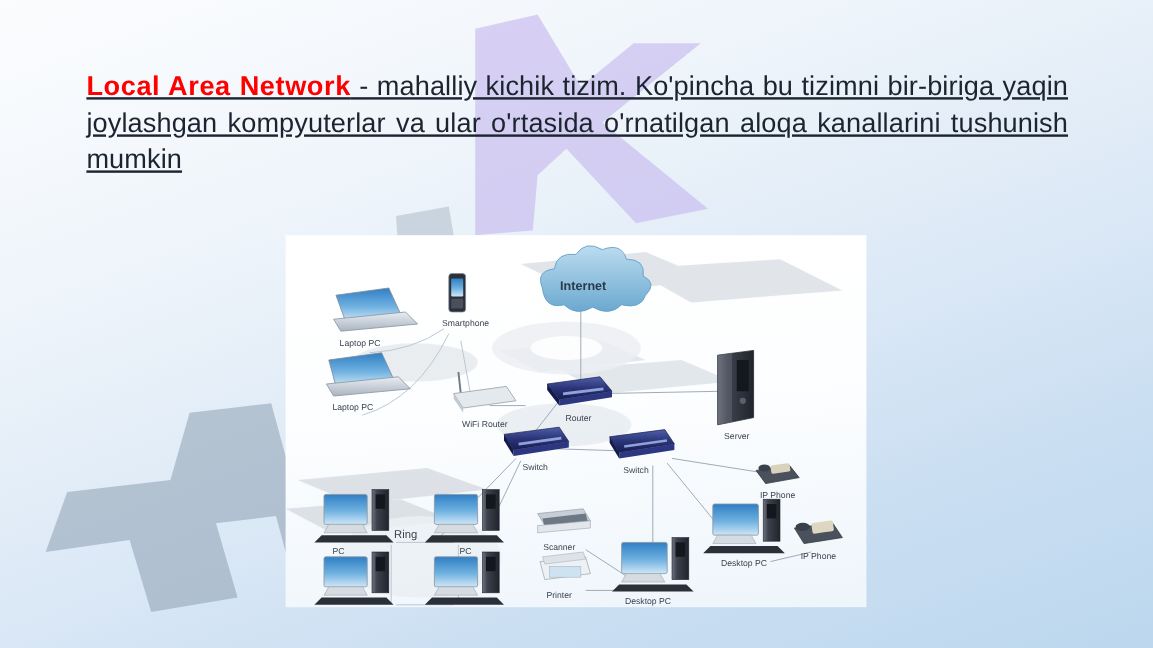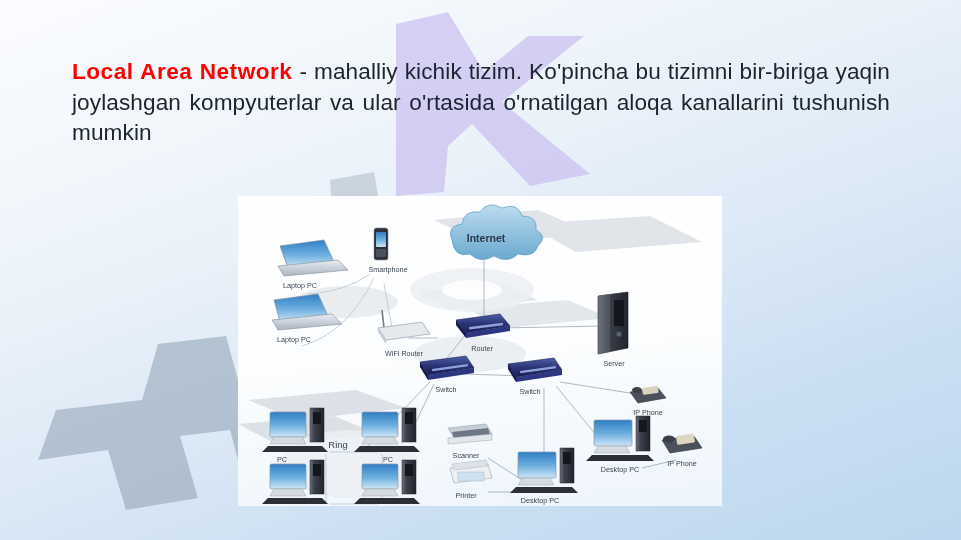--- a/index.html
+++ b/index.html
@@ -59,20 +59,21 @@
     position: absolute;
     left: 72px;
     top: 57px;
     width: 818px;
     font-size: 22.6px;
     line-height: 1.355;
     color: #1c2430;
     text-align: justify;
     text-justify: inter-word;
     letter-spacing: .1px;
+    text-decoration: underline;
   }
   #body-text .lead {
     color: #ff0000;
     font-weight: bold;
     letter-spacing: .5px;
   }
 
   
   #diagram-panel {
     position: absolute;

